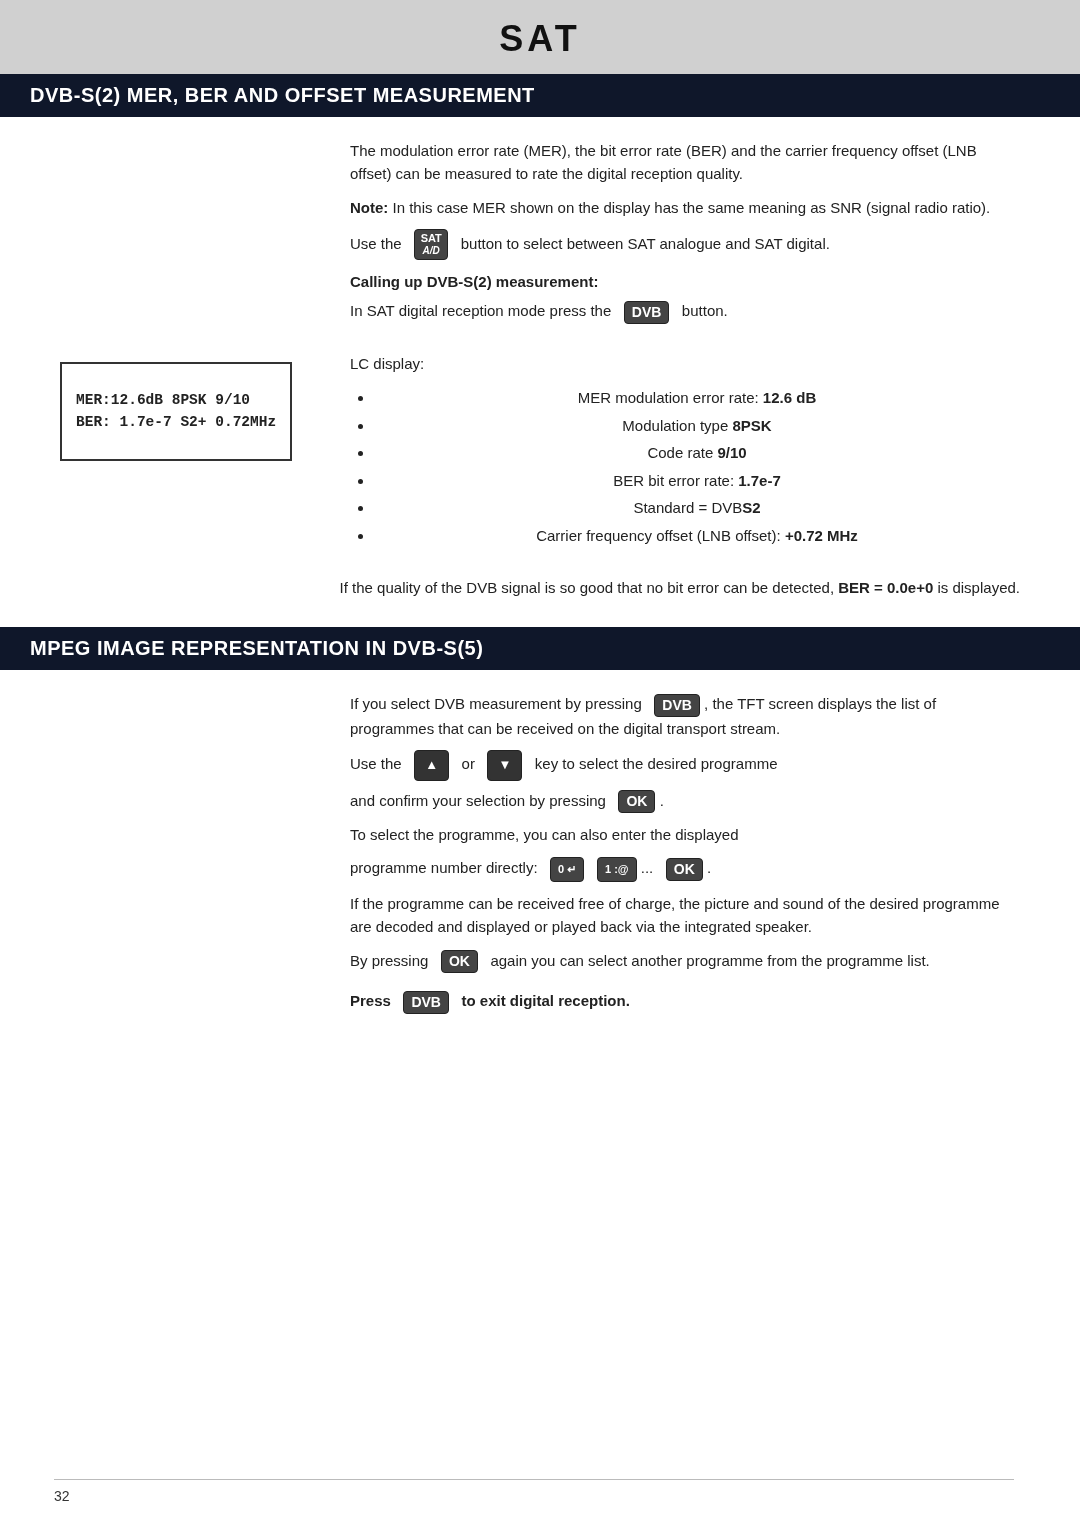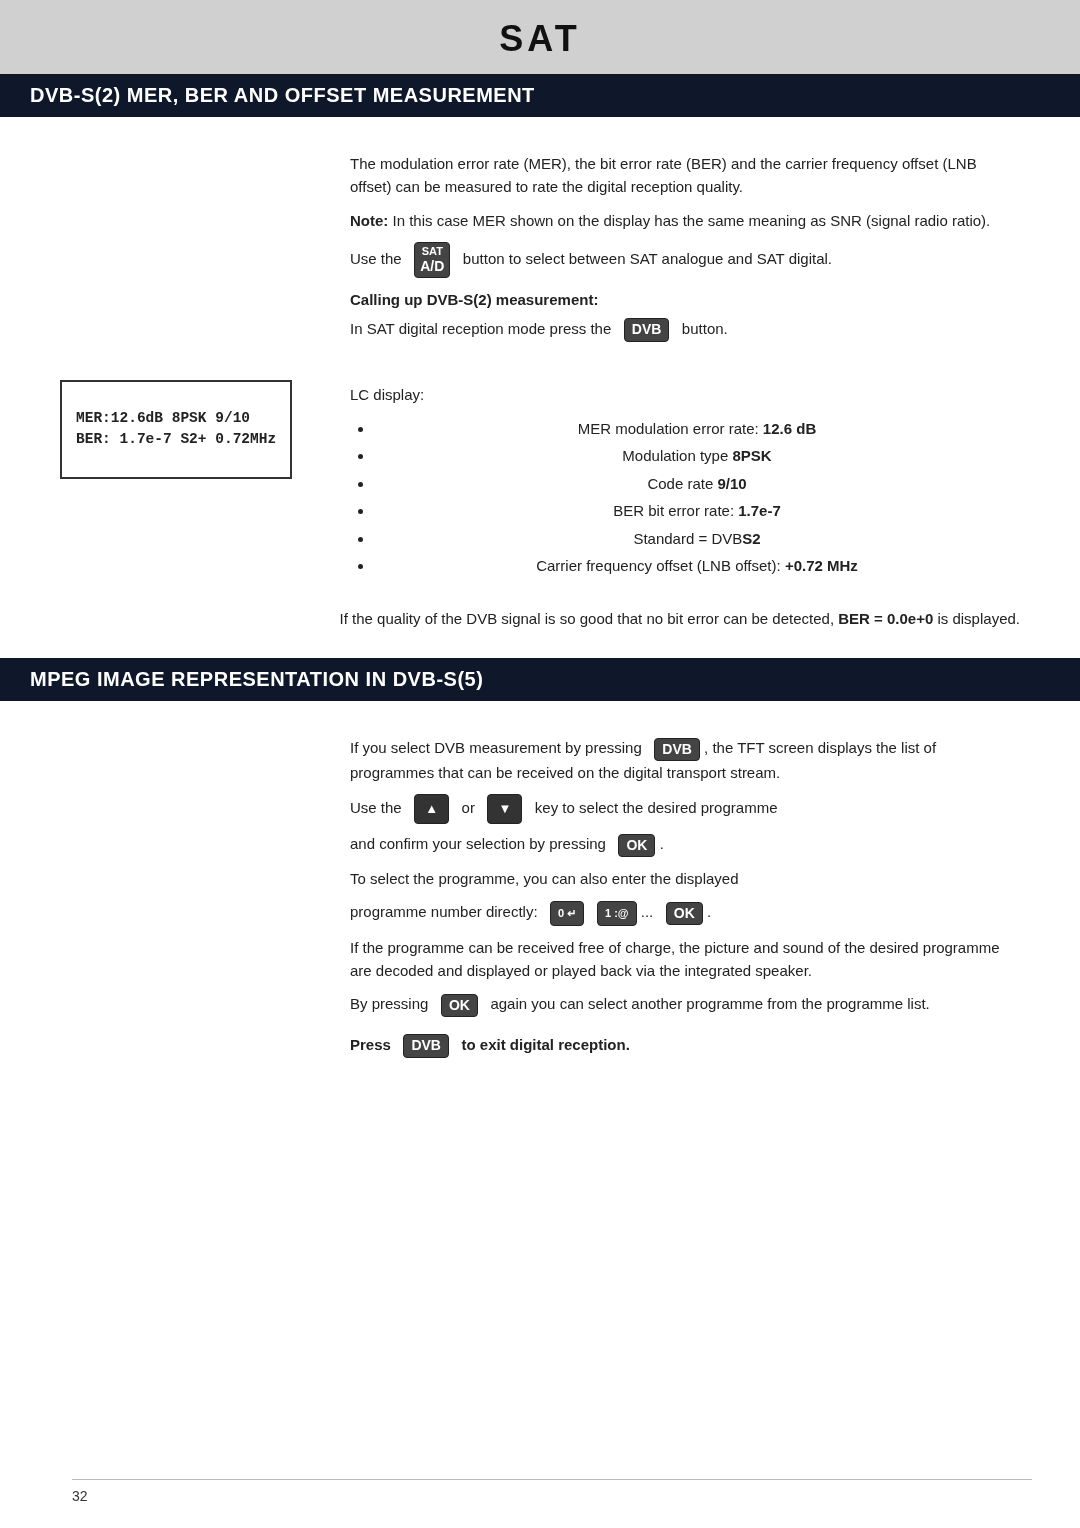--- a/index.html
+++ b/index.html
@@ -52,21 +52,20 @@
       display: flex;
       gap: 30px;
       margin-bottom: 18px;
     }
     .left-col {
       width: 260px;
       flex-shrink: 0;
     }
     .right-col {
       flex: 1;
-      margin-top: 13px;
     }
     
     .lcd-box {
       border: 2px solid #333;
       padding: 26px 14px;
       font-family: 'Courier New', monospace;
       font-size: 14.5px;
       font-weight: bold;
       background: #fff;
       display: inline-block;
@@ -105,21 +104,22 @@
       vertical-align: middle;
       min-width: 34px;
       min-height: 24px;
       line-height: 1.2;
     }
     .btn-sat-ad .top-text {
       font-size: 11px;
       font-weight: bold;
     }
     .btn-sat-ad .bot-text {
-      font-size: 14px;
+      font-size: 10px;
+      font-style: italic;
     }
     .btn-arrow {
       display: inline-flex;
       align-items: center;
       justify-content: center;
       background: #333;
       color: #fff;
       font-size: 13px;
       padding: 4px 10px;
       border-radius: 4px;
@@ -157,21 +157,21 @@
       margin-bottom: 2px;
     }
     .calling-up {
       font-weight: bold;
       margin-bottom: 6px;
       margin-top: 4px;
     }
     .page-footer {
       position: absolute;
       bottom: 24px;
-      left: 72px;
+      left: 54px;
       font-size: 14px;
       color: #333;
       border-top: 1.5px solid #bbb;
       width: calc(1080px - 120px);
       padding-top: 8px;
     }
   </style>
 </head>
 <body>
 

